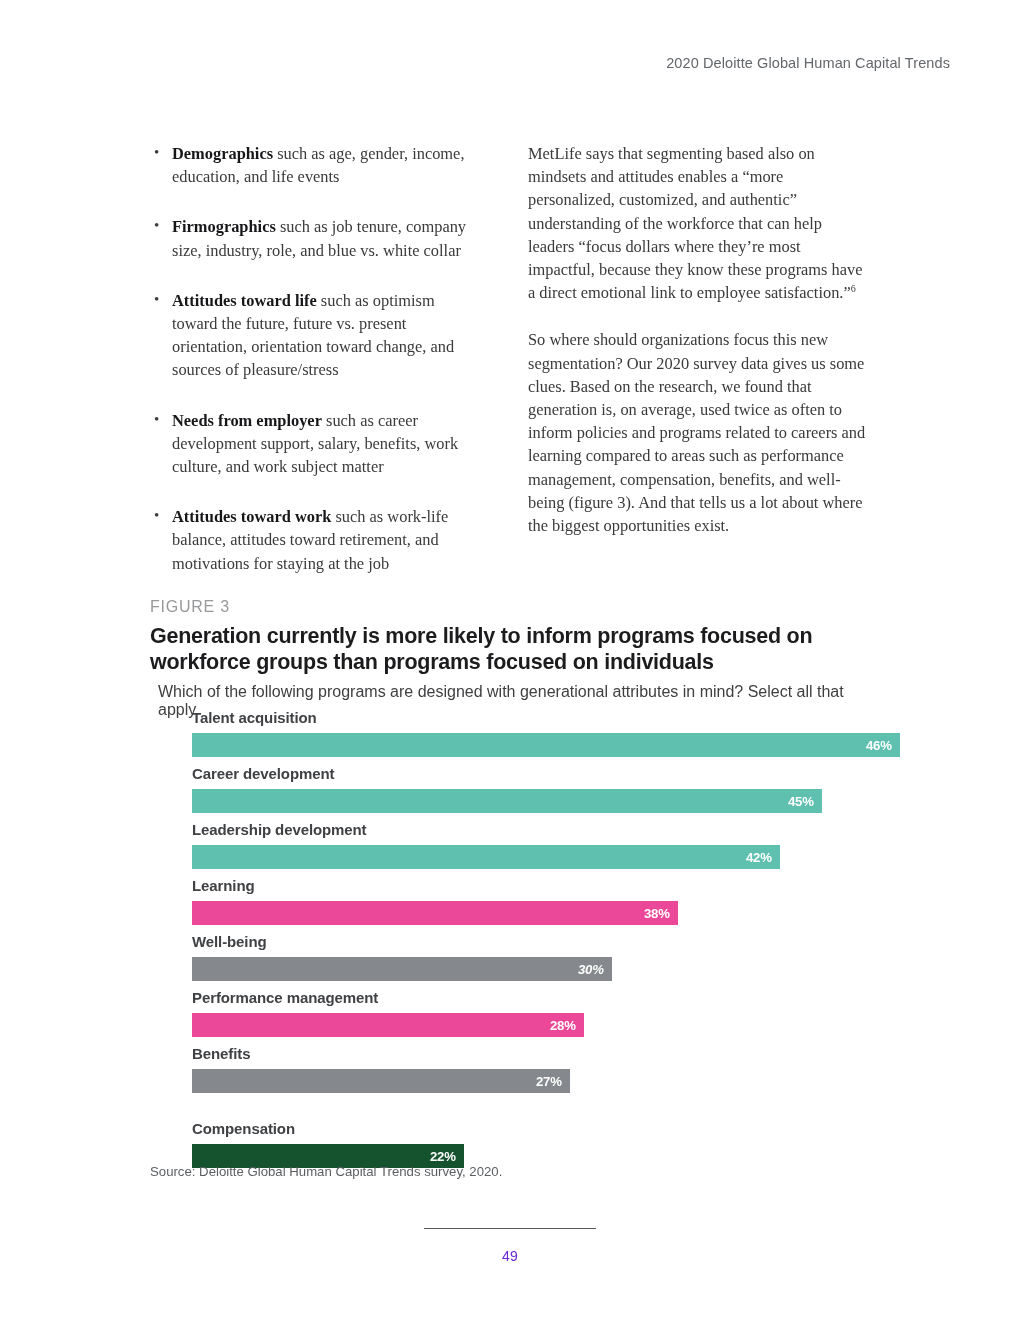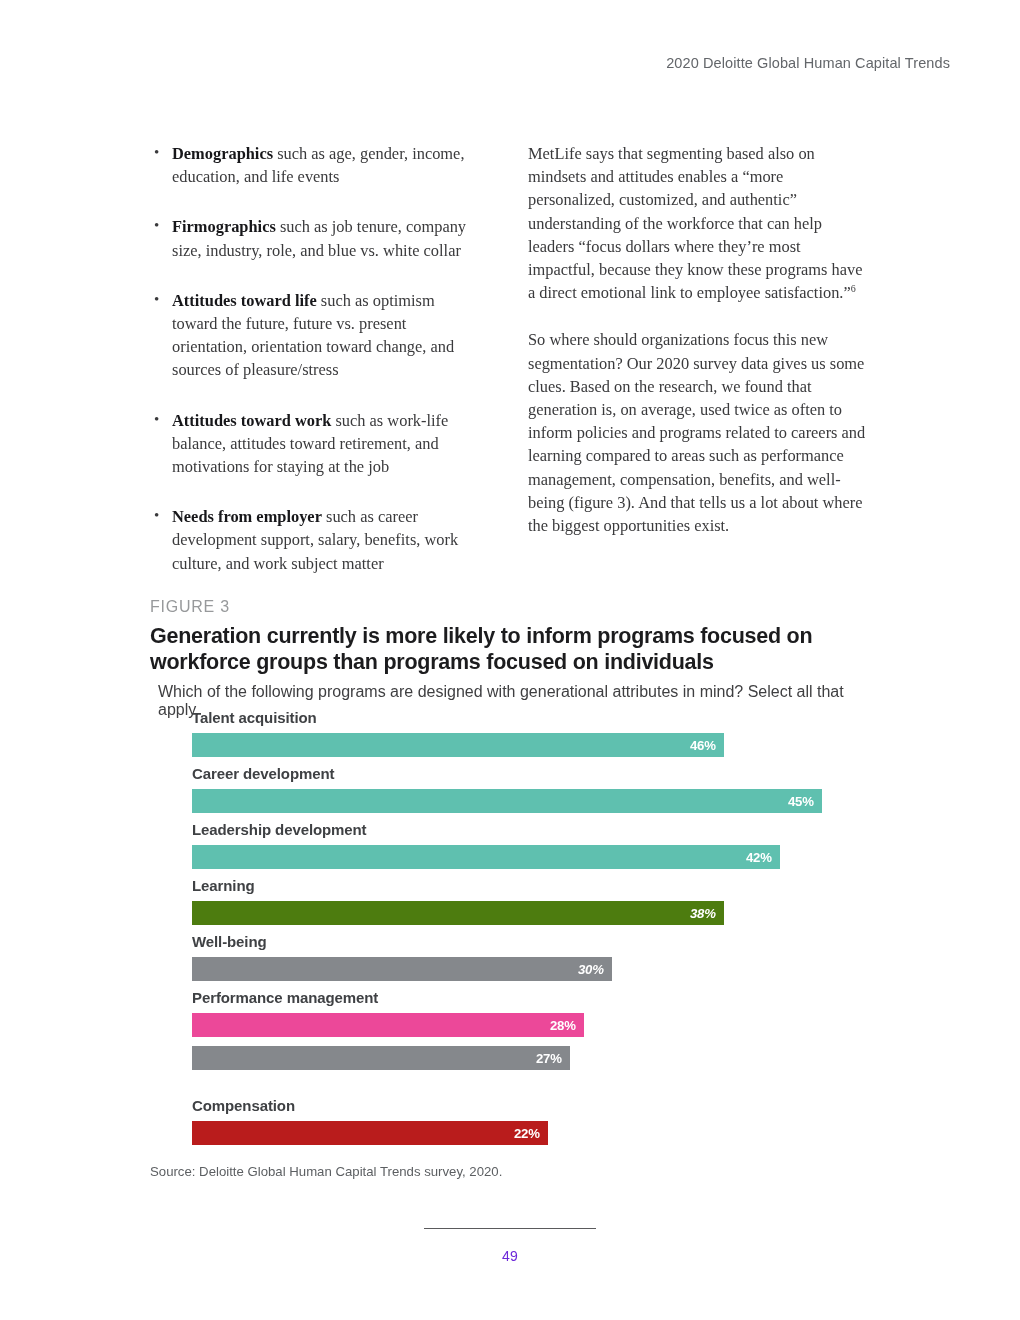--- a/index.html
+++ b/index.html
@@ -202,22 +202,22 @@
 
   <div class="running-head">2020 Deloitte Global Human Capital Trends</div>
 
   <div class="columns">
 
     <div class="col-left">
       <ul class="bullets">
           <li><span class="lead">Demographics</span><span> such as age, gender, income, education, and life events</span></li>
           <li><span class="lead">Firmographics</span><span> such as job tenure, company size, industry, role, and blue vs. white collar</span></li>
           <li><span class="lead">Attitudes toward life</span><span> such as optimism toward the future, future vs. present orientation, orientation toward change, and sources of pleasure/stress</span></li>
+          <li><span class="lead">Needs from employer</span><span> such as career development support, salary, benefits, work culture, and work subject matter</span></li>
           <li><span class="lead">Attitudes toward work</span><span> such as work-life balance, attitudes toward retirement, and motivations for staying at the job</span></li>
-          <li><span class="lead">Needs from employer</span><span> such as career development support, salary, benefits, work culture, and work subject matter</span></li>
         </ul>
     </div>
 
     <div class="col-right">
       <p class="body-par">
         <span>MetLife says that segmenting based also on mindsets and attitudes enables a “more personalized, customized, and authentic” understanding of the workforce that can help leaders “focus dollars where they’re most impactful, because they know these programs have a direct emotional link to employee satisfaction.”</span><sup class="fn">6</sup>
       </p>
       <p class="body-par">So where should organizations focus this new segmentation? Our 2020 survey data gives us some clues. Based on the research, we found that generation is, on average, used twice as often to inform policies and programs related to careers and learning compared to areas such as performance management, compensation, benefits, and well-being (figure 3). And that tells us a lot about where the biggest opportunities exist.</p>
     </div>
 
@@ -226,21 +226,21 @@
   <div class="figure">
     <div class="fig-eyebrow">FIGURE 3</div>
     <h2 class="fig-title">Generation currently is more likely to inform programs focused on workforce groups than programs focused on individuals</h2>
     <p class="fig-sub">Which of the following programs are designed with generational attributes in mind? Select all that apply.</p>
   </div>
 
   <div class="chart" id="chart">
       <div class="bar-row">
         <div class="bar-label">Talent acquisition</div>
         <div class="bar-track">
-          <div class="bar-fill" style="width: 532px; background: rgb(95, 192, 175);">
+          <div class="bar-fill" style="width: 708px; background: rgb(95, 192, 175);">
             <span class="bar-value">46%</span>
           </div>
         </div>
       </div>
       <div class="bar-row">
         <div class="bar-label">Career development</div>
         <div class="bar-track">
           <div class="bar-fill" style="width: 630px; background: rgb(95, 192, 175);">
             <span class="bar-value">45%</span>
           </div>
@@ -250,21 +250,21 @@
         <div class="bar-label">Leadership development</div>
         <div class="bar-track">
           <div class="bar-fill" style="width: 588px; background: rgb(95, 192, 175);">
             <span class="bar-value">42%</span>
           </div>
         </div>
       </div>
       <div class="bar-row">
         <div class="bar-label">Learning</div>
         <div class="bar-track">
-          <div class="bar-fill" style="width: 532px; background: #4d7c0f; font-style: italic;">
+          <div class="bar-fill" style="width: 486px; background: #ec4899;">
             <span class="bar-value">38%</span>
           </div>
         </div>
       </div>
       <div class="bar-row">
         <div class="bar-label">Well-being</div>
         <div class="bar-track">
           <div class="bar-fill" style="width: 420px; background: rgb(133, 136, 140); font-style: italic;">
             <span class="bar-value">30%</span>
           </div>
@@ -272,30 +272,31 @@
       </div>
       <div class="bar-row">
         <div class="bar-label">Performance management</div>
         <div class="bar-track">
           <div class="bar-fill" style="width: 392px; background: #ec4899;">
             <span class="bar-value">28%</span>
           </div>
         </div>
       </div>
       <div class="bar-row">
+        <div class="bar-label">Benefits</div>
         <div class="bar-track">
           <div class="bar-fill" style="width: 378px; background: rgb(133, 136, 140);">
             <span class="bar-value">27%</span>
           </div>
         </div>
       </div>
       <div class="bar-row">
         <div class="bar-label">Compensation</div>
         <div class="bar-track">
-          <div class="bar-fill" style="width: 356px; background: #b91c1c; text-align: right;">
+          <div class="bar-fill" style="width: 272px; background: #14532d; text-align: right;">
             <span class="bar-value">22%</span>
           </div>
         </div>
       </div>
     </div>
 
   <div class="source">Source: Deloitte Global Human Capital Trends survey, 2020.</div>
 
   <div class="footer-rule"></div>
   <div class="folio">49</div>

